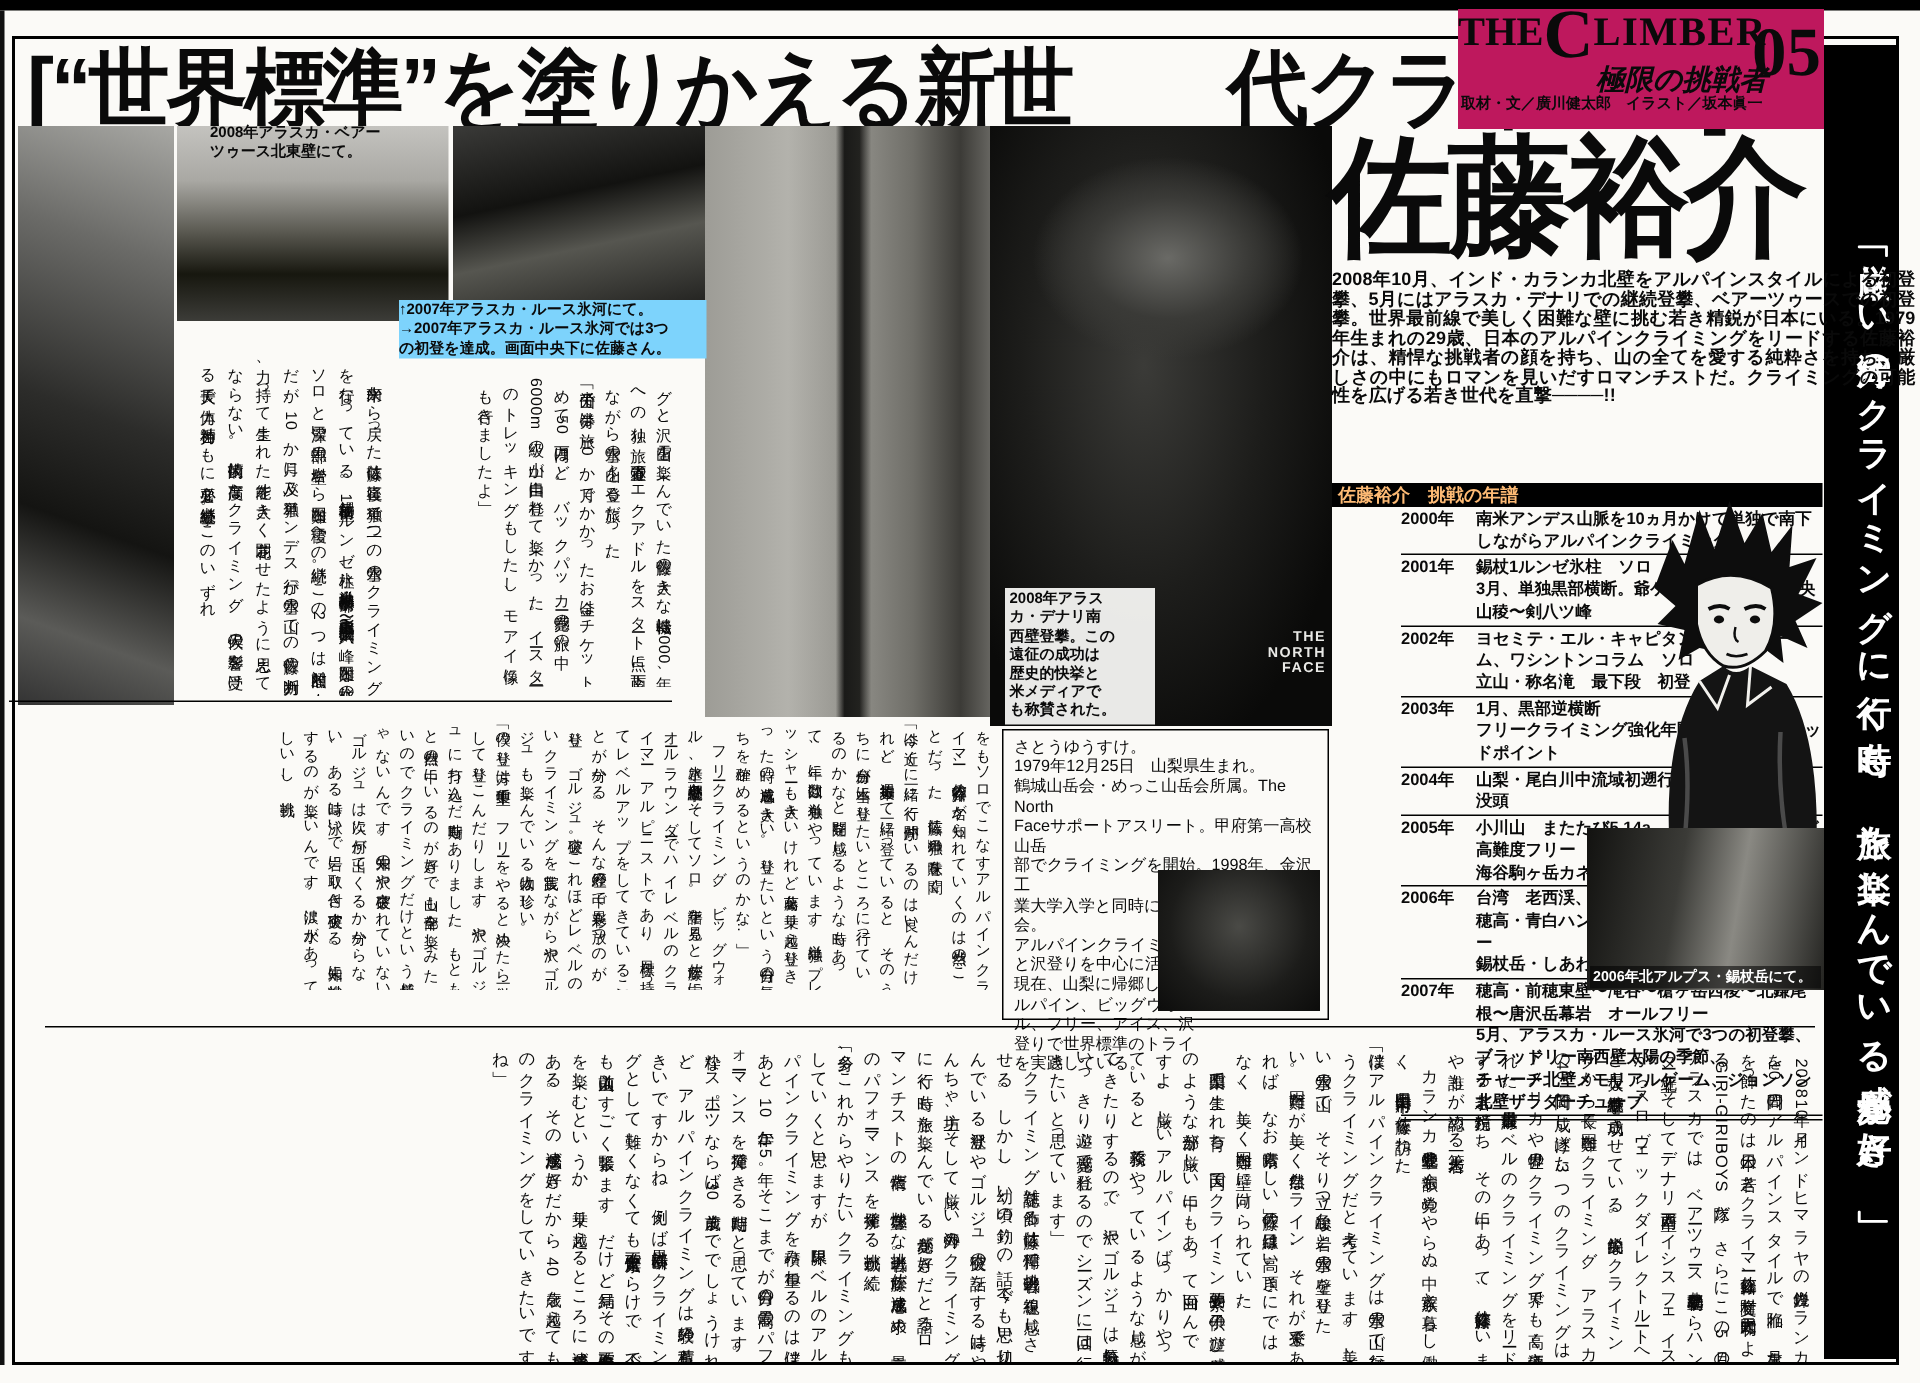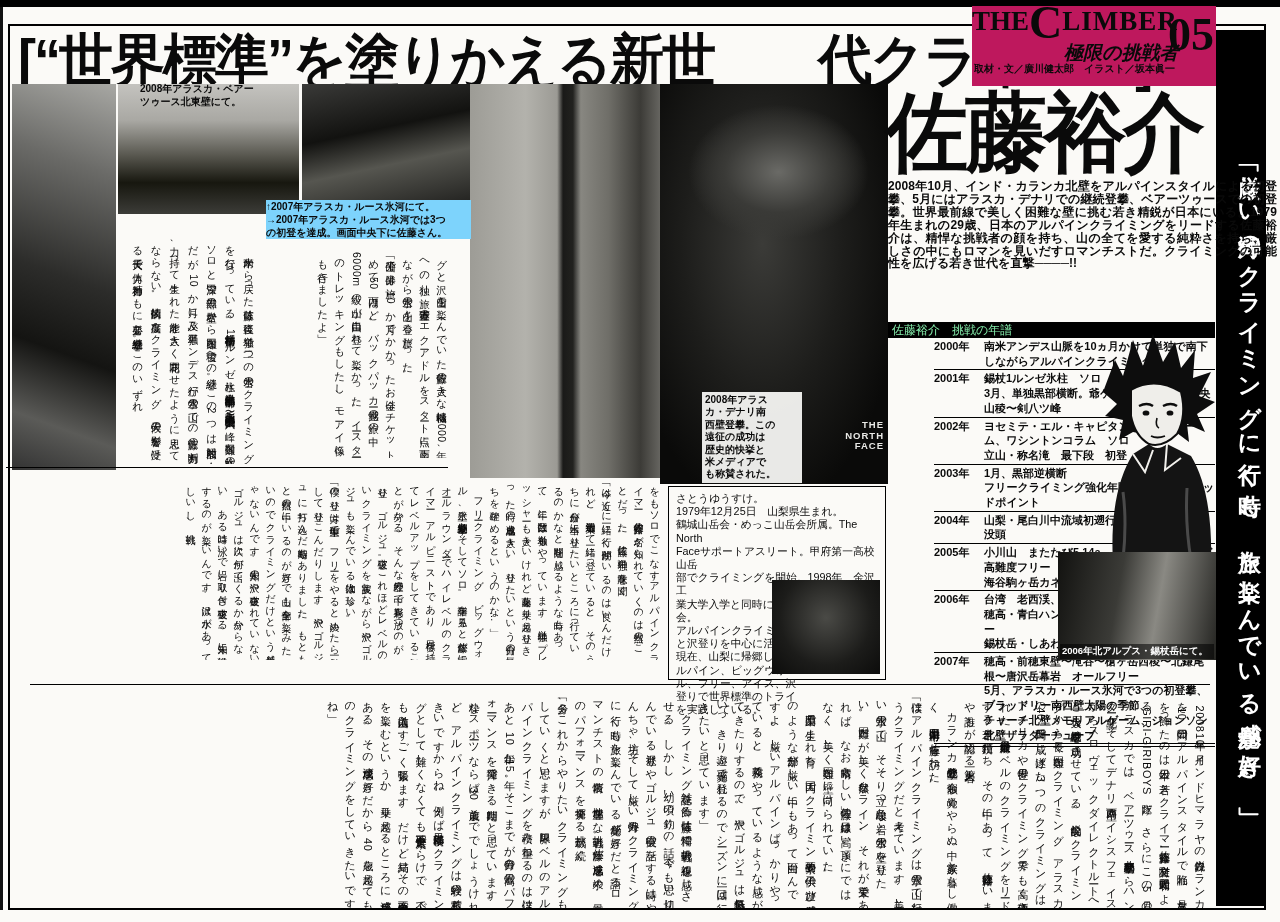--- a/index.html
+++ b/index.html
@@ -28,21 +28,21 @@
               writing-mode:vertical-rl;text-orientation:upright;font-size:23px;font-weight:900;
               letter-spacing:2px;padding:14px 0 0 0;box-sizing:border-box;text-align:start;
               display:flex;justify-content:center;}
   
   #big-name{left:886px;top:84px;width:330px;height:92px;font-size:82px;font-weight:900;
             letter-spacing:-3px;line-height:92px;white-space:nowrap;transform:scaleY(1.05);transform-origin:top left;}
   #intro{left:888px;top:180px;width:389px;height:140px;font-size:12px;font-weight:bold;
          line-height:12.9px;text-align:justify;letter-spacing:0.1px;}
   
   #timeline{left:888px;top:322px;width:327px;}
-  #timeline .tl-header{background:#000;color:#86efac;font-size:12px;font-weight:normal;
+  #timeline .tl-header{background:#000;color:#fdba74;font-size:12px;font-weight:bold;
                        height:16px;line-height:16px;padding-left:4px;}
   .tl-row{display:flex;border-bottom:1.6px solid #000;font-size:11px;font-weight:bold;line-height:14.7px;padding:1px 0;margin-left:46px;}
   .tl-year{width:50px;flex:none;}
   .tl-text{white-space:pre-line;flex:1;}
   #illustration{left:1093px;top:332px;width:124px;height:232px;}
   #photo-alps{left:1058px;top:552px;width:158px;height:108px;}
   #caption-alps{left:1060px;top:644px;width:154px;font-size:9.5px;font-weight:bold;color:#fff;
                 background:rgba(0,0,0,0.55);padding:1px 2px;box-sizing:border-box;}
   
   .photo{position:absolute;}
@@ -58,21 +58,21 @@
   #photo5{left:660px;top:84px;width:228px;height:400px;
           background:radial-gradient(ellipse 120px 90px at 52% 22%,#6a6a66 0%,#3a3a37 45%,rgba(0,0,0,0) 75%),
                      radial-gradient(ellipse at 45% 40%,#3b3b38 0%,#1d1d1b 45%,#0a0a09 80%),#0a0a09;}
   #photo-alps{background:linear-gradient(100deg,#121210 0%,#3b3b37 38%,#8a8983 62%,#242421 100%);}
   #photo-profile{position:absolute;right:5px;bottom:5px;width:108px;height:94px;
           background:radial-gradient(ellipse at 50% 40%,#4a4a46 0%,#1c1c1a 60%,#0c0c0b 100%);}
   
   .cap{position:absolute;font-size:10px;font-weight:bold;line-height:13px;white-space:pre-line;}
   #caption-bear{left:140px;top:82px;width:170px;}
   #caption-ruth{left:266px;top:200px;width:205px;background:#7dd3fc;}
-  #caption-denali{left:702px;top:392px;width:94px;background:rgba(250,250,247,0.93);padding:2px 3px;line-height:12.4px;}
+  #caption-denali{left:670px;top:392px;width:94px;background:rgba(250,250,247,0.93);padding:2px 3px;line-height:12.4px;}
   #nf-logo{left:826px;top:420px;width:58px;color:#e9e9e6;font-size:9.5px;font-weight:900;
            text-align:right;line-height:10.5px;white-space:pre-line;letter-spacing:1px;}
   
   #profile-box{left:668px;top:486px;width:218px;height:194px;border:1.6px solid #000;
                box-sizing:border-box;padding:5px 7px;}
   #profile-text{font-size:10.8px;line-height:13.2px;white-space:pre-line;}
   
   .vt{position:absolute;writing-mode:vertical-rl;text-orientation:mixed;white-space:pre-line;
       overflow:hidden;text-align:start;}
   #blk-turning{left:258px;top:252px;width:192px;height:206px;font-size:10.5px;line-height:17px;letter-spacing:0.5px;}

